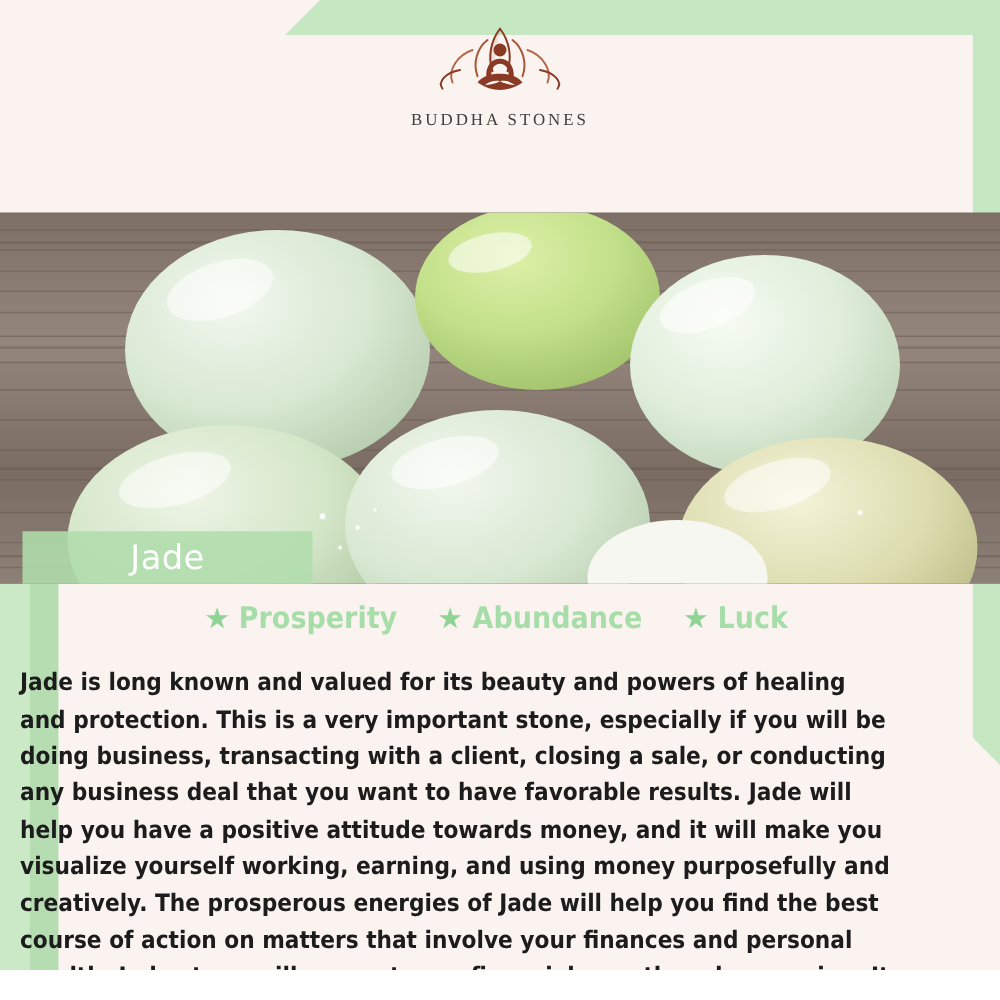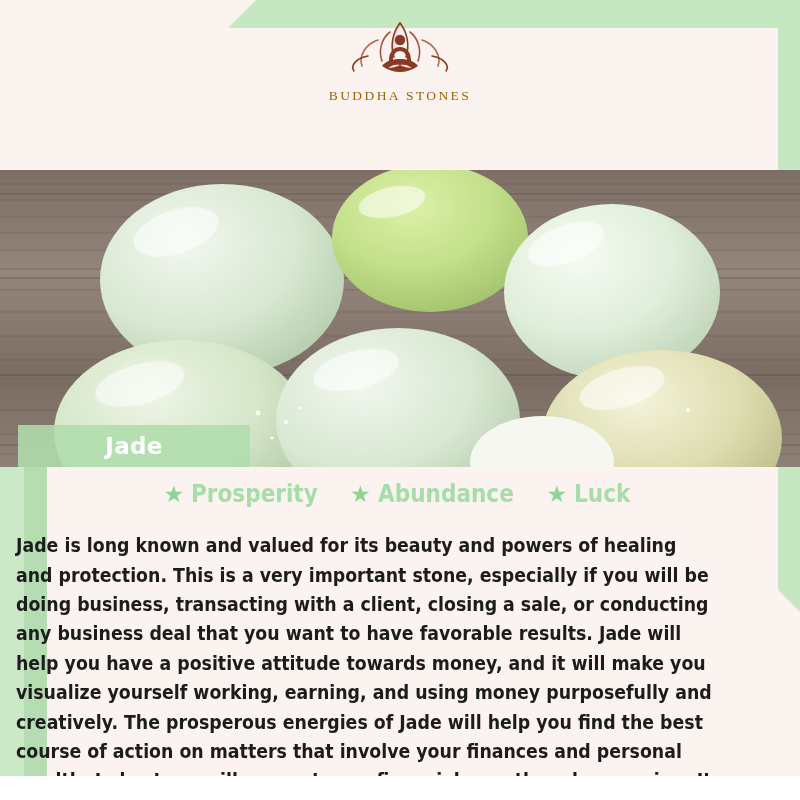--- a/index.html
+++ b/index.html
@@ -84,21 +84,21 @@
   .logo-mark {
     width: 124px;
     height: 64px;
     display: block;
   }
   .logo-word {
     margin-top: 6px;
     font-family: "Liberation Serif", serif;
     font-size: 13.5px;
     letter-spacing: 2.4px;
-    color: #a16207;
+    color: #404040;
     font-weight: 400;
   }
 
   
   .title-band {
     position: absolute;
     top: 116px;
     left: 0;
     width: 800px;
     height: 54px;
@@ -136,22 +136,22 @@
     top: 425px;
     width: 232px;
     height: 42px;
     background: rgba(175, 221, 172, 0.88);
     display: flex;
     align-items: center;
     justify-content: center;
   }
   .jade-text {
     font-family: "DejaVu Sans", sans-serif;
-    font-size: 23px;
-    font-weight: bold;
+    font-size: 27px;
+    font-weight: normal;
     color: #ffffff;
     letter-spacing: 0.3px;
   }
 
   
   .benefits {
     position: absolute;
     top: 477px;
     left: 0;
     width: 800px;

